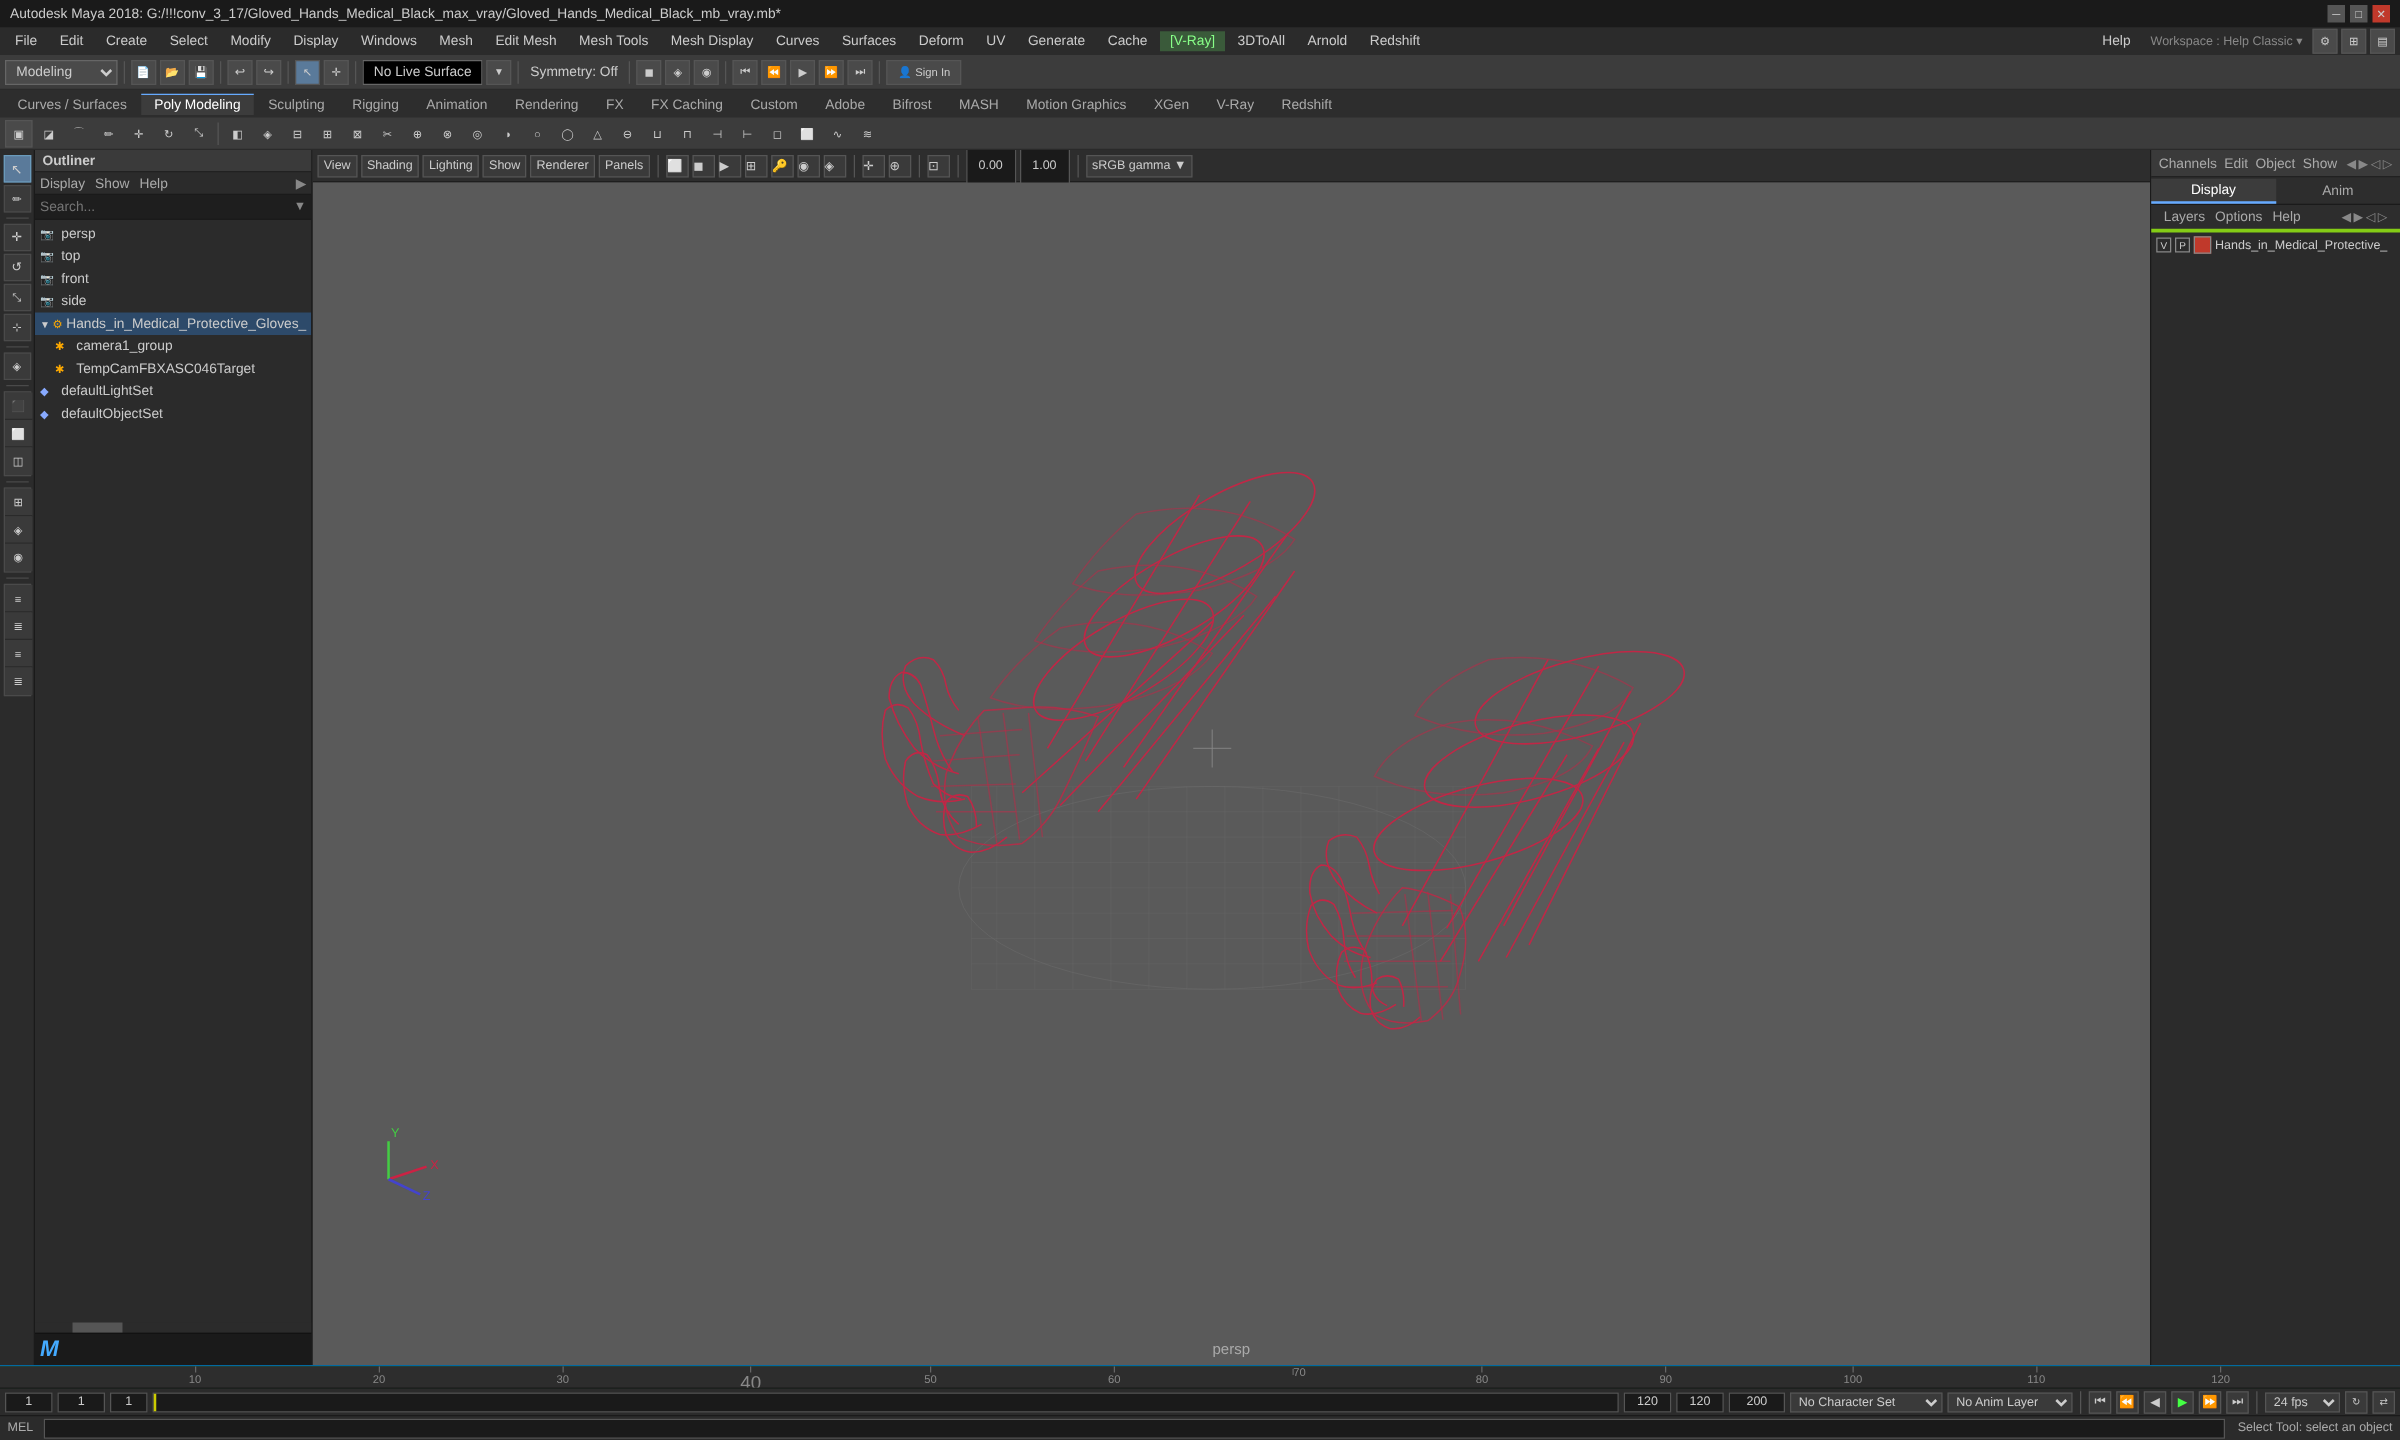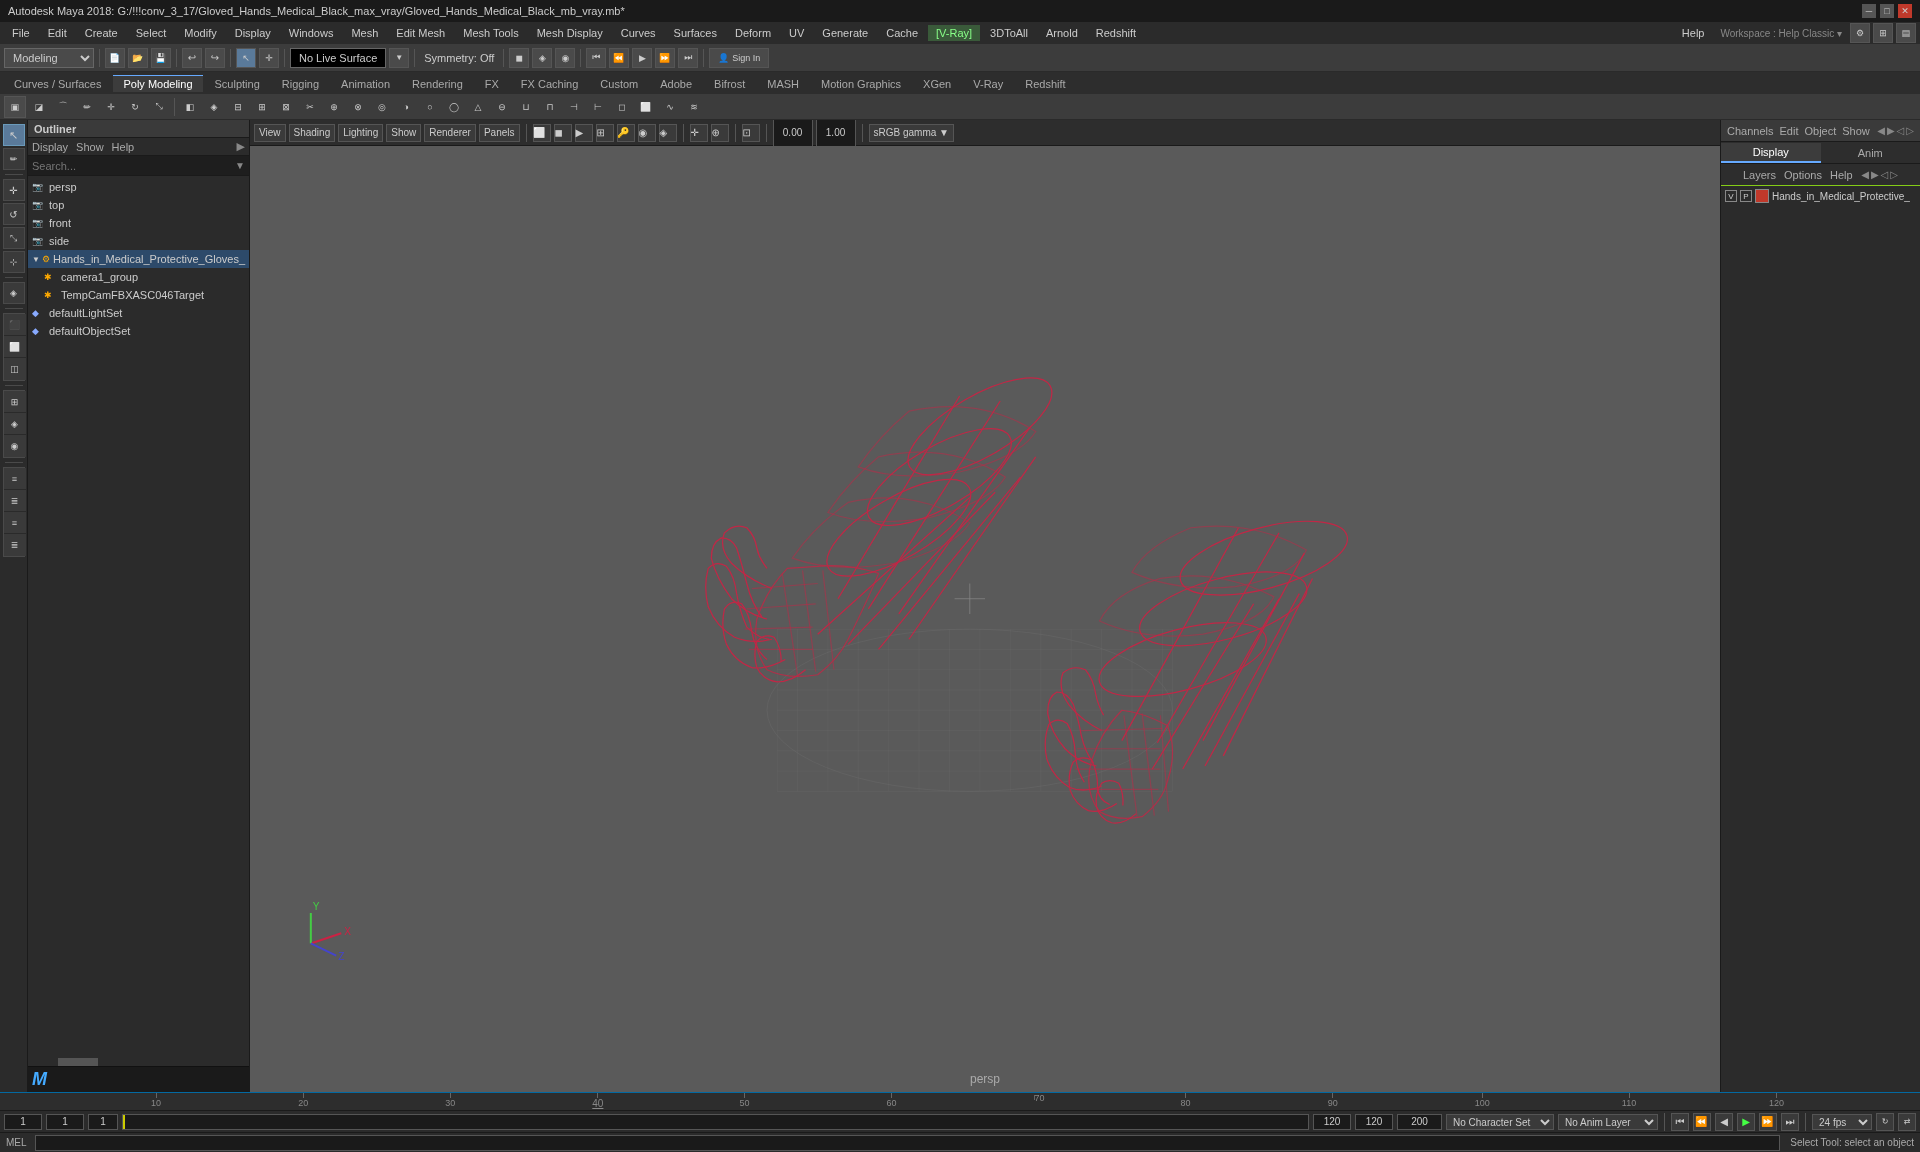--- a/index.html
+++ b/index.html
@@ -406,23 +406,23 @@
     .ch-tab.active {
       color: #fff;
       background: #3c3c3c;
       border-bottom: 2px solid #6af;
     }
     #layer-panel {
       height: 22px;
       background: #2d2d2d;
       display: flex;
       align-items: center;
-      padding: 0 22px;
+      padding: 0 10px;
       gap: 8px;
-      border-bottom: 1px solid #84cc16;
+      border-bottom: 3px solid #84cc16;
     }
     .layer-item {
       font-size: 11px;
       color: #aaa;
       cursor: pointer;
     }
     .layer-entry {
       display: flex;
       align-items: center;
       height: 20px;
@@ -1025,21 +1025,21 @@
           <span>10</span>
         </div>
         <div style="position: absolute; left: 294.154px; top: 0px; display: flex; flex-direction: column; align-items: center; font-size: 9px; color: rgb(136, 136, 136);">
           <div style="width:1px;height:5px;background:#666"></div>
           <span>20</span>
         </div>
         <div style="position: absolute; left: 441.231px; top: 0px; display: flex; flex-direction: column; align-items: center; font-size: 9px; color: rgb(136, 136, 136);">
           <div style="width:1px;height:5px;background:#666"></div>
           <span>30</span>
         </div>
-        <div style="position: absolute; left: 588.308px; top: 0px; display: flex; flex-direction: column; align-items: center; font-size: 10px; color: rgb(136, 136, 136); text-decoration: underline;">
+        <div style="position: absolute; left: 588.308px; top: 0px; display: flex; flex-direction: column; align-items: center; font-size: 15px; color: rgb(136, 136, 136); text-decoration: underline;">
           <div style="width:1px;height:5px;background:#666"></div>
           <span>40</span>
         </div>
         <div style="position: absolute; left: 735.385px; top: 0px; display: flex; flex-direction: column; align-items: center; font-size: 9px; color: rgb(136, 136, 136);">
           <div style="width:1px;height:5px;background:#666"></div>
           <span>50</span>
         </div>
         <div style="position: absolute; left: 882.462px; top: 0px; display: flex; flex-direction: column; align-items: center; font-size: 9px; color: rgb(136, 136, 136);">
           <div style="width:1px;height:5px;background:#666"></div>
           <span>60</span>
@@ -1074,21 +1074,21 @@
     <input class="tl-input" value="1" style="">
     <input class="tl-input" value="1" style="">
     <div style="width:30px;height:16px;background:#1a1a1a;border:1px solid #555;color:#ccc;font-size:10px;display:flex;align-items:center;justify-content:center">1</div>
     <div style="flex:1;height:16px;background:#1a1a1a;border:1px solid #555;position:relative">
       <div style="position:absolute;left:0;top:0;width:2px;height:100%;background:#cc0"></div>
     </div>
     <input class="tl-input" value="120" style="">
     <input class="tl-input" value="120" style="">
     <input class="tl-input" value="200" style="width: 45px;">
 
-    <select class="status-select" style="width:108px">
+    <select class="status-select" style="width:122px">
       <option>No Character Set</option>
     </select>
     <select class="status-select" style="width:100px">
       <option>No Anim Layer</option>
     </select>
     <div style="width:1px;height:18px;background:#555;margin:0 2px"></div>
 
     <button class="tl-btn">⏮</button>
     <button class="tl-btn">⏪</button>
     <button class="tl-btn">◀</button>

